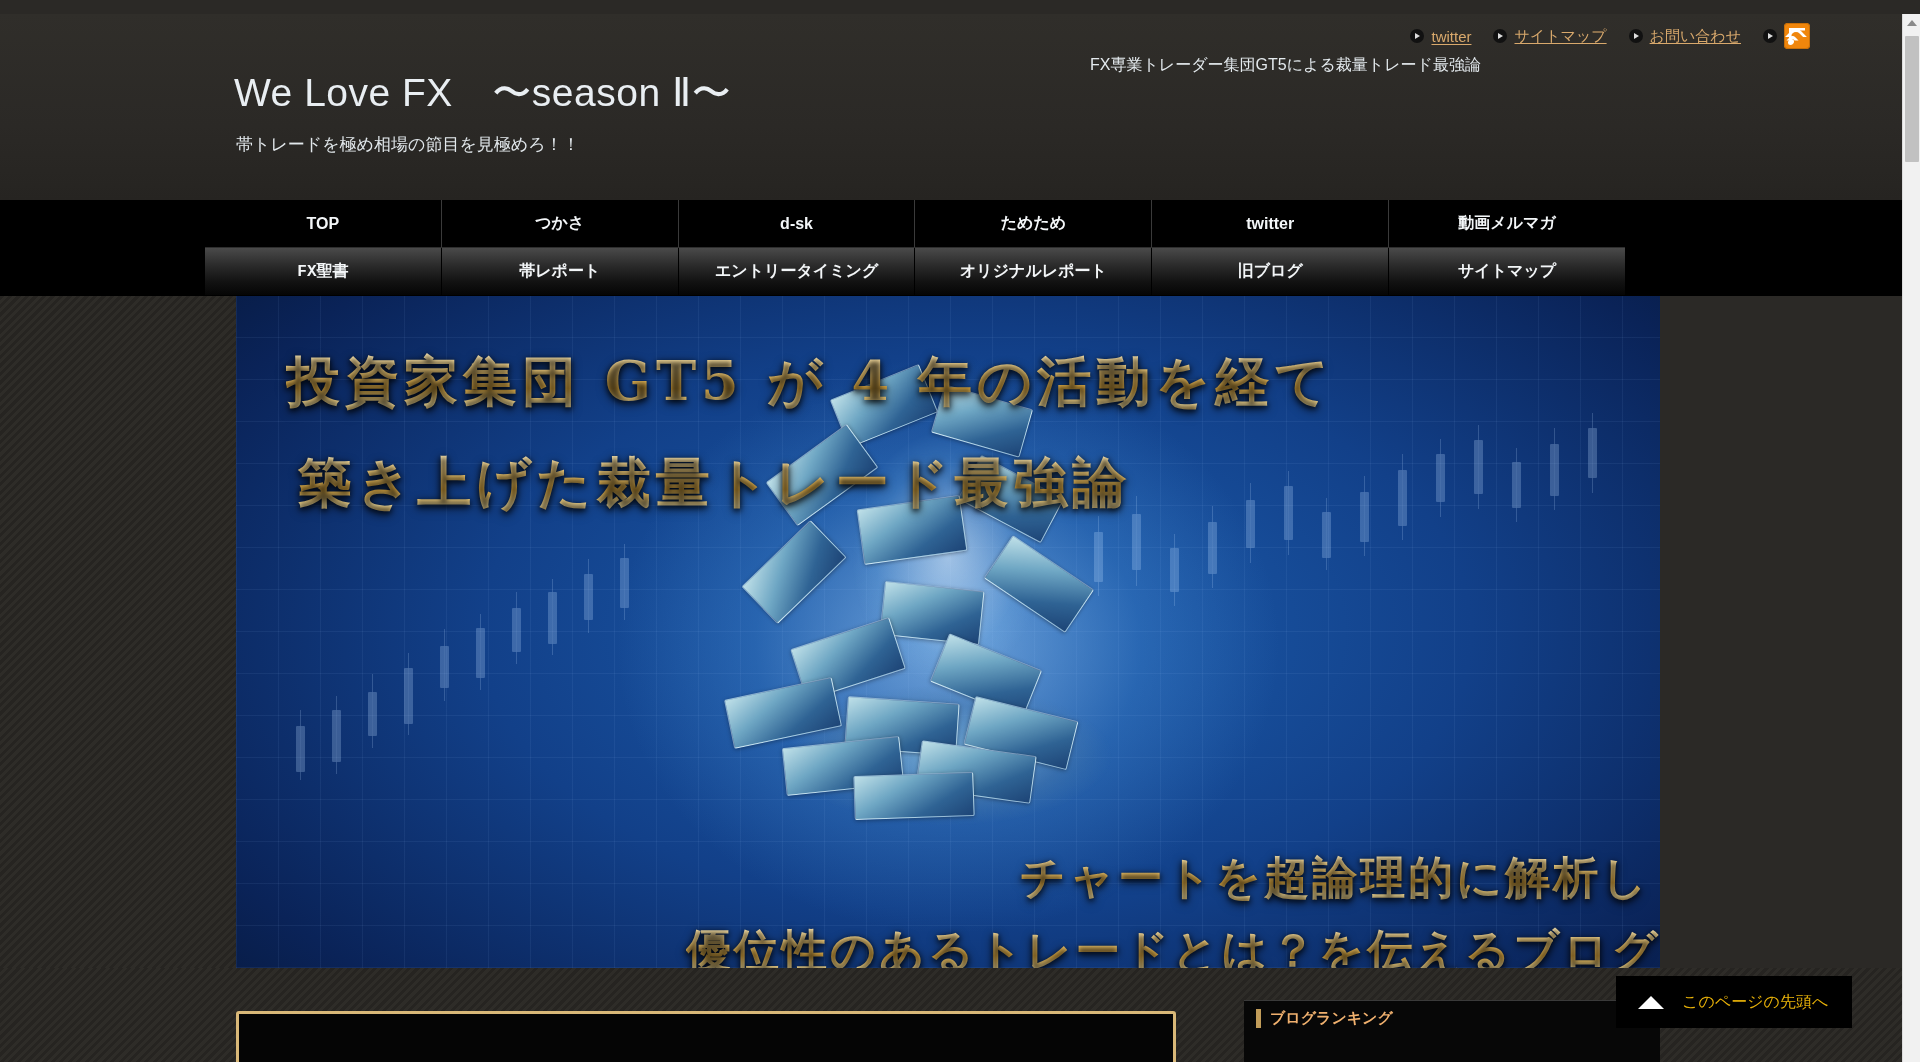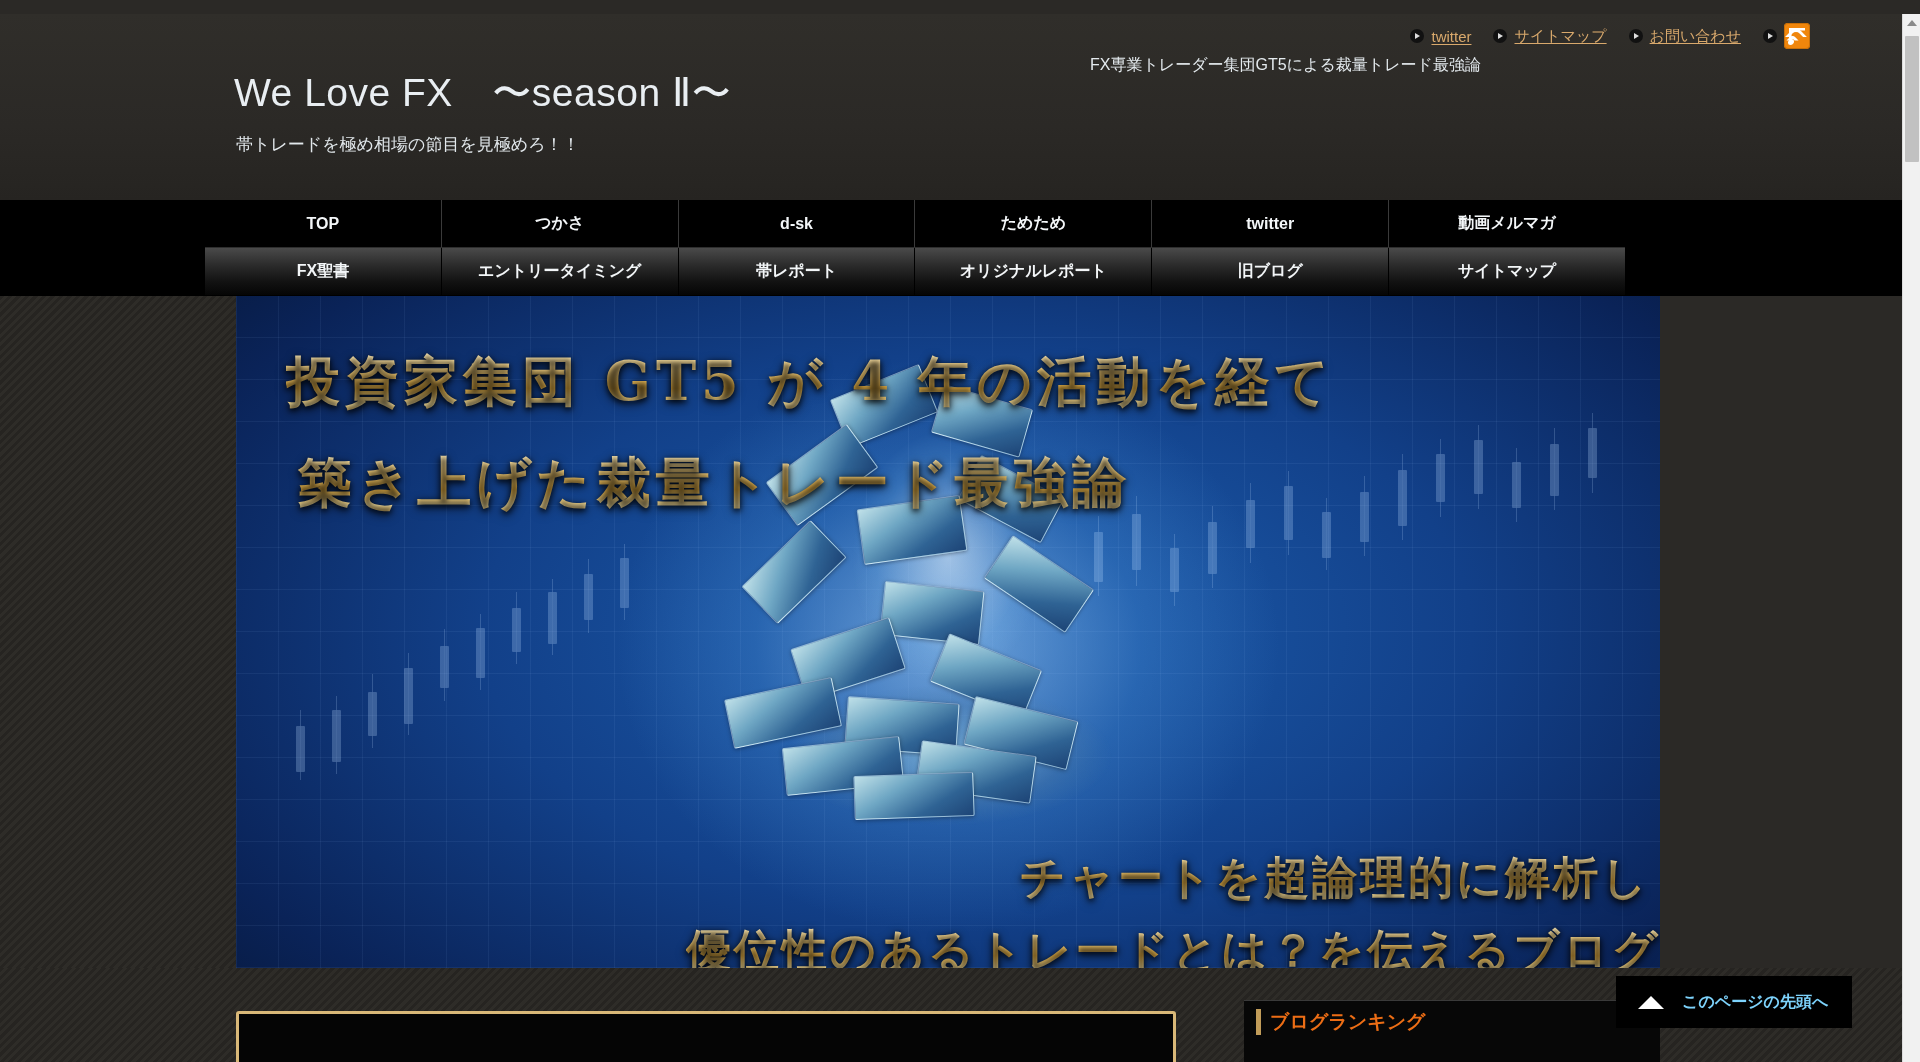--- a/index.html
+++ b/index.html
@@ -137,20 +137,21 @@
     left:-36px;
   }
   .nav-row {
     display:flex;
     width:1420px;
     height:48px;
   }
   .nav-row.row1 { background:#000; }
   .nav-row.row2 {
     background:linear-gradient(180deg,#4a4a4a 0%,#2a2a2a 38%,#121212 72%,#050505 100%);
+    font-family:Liberation Mono, monospace;
   }
   .nav-item {
     flex:1 1 0;
     display:flex; align-items:center; justify-content:center;
     font-size:16px; font-weight:bold;
     color:#f3f6f8;
     cursor:pointer;
     white-space:nowrap;
     position:relative;
   }
@@ -267,21 +268,21 @@
     border-radius:3px;
   }
   .side-col {
     position:absolute; left:1244px; top:32px;
     width:416px; height:176px;
     background:#070707;
     border-top:1px solid #3a3a3a;
   }
   .side-widget-title {
     position:absolute; left:12px; top:8px;
-    font-size:19px; font-weight:bold; color:#f97316;
+    font-size:15px; font-weight:bold; color:#fdba74;
     border-left:5px solid #cba45e;
     padding-left:9px;
     white-space:nowrap;
     opacity:0.95;
   }
 
   
   .pagetop {
     position:absolute; right:50px; bottom:48px;
     width:236px; height:52px;
@@ -292,21 +293,21 @@
     z-index:40;
   }
   .pagetop .chev {
     width:0; height:0;
     border-left:13px solid transparent;
     border-right:13px solid transparent;
     border-bottom:13px solid #fff;
     flex:0 0 auto;
   }
   .pagetop .label {
-    font-size:16px; font-weight:bold; color:#7dd3fc; white-space:nowrap;
+    font-size:16px; font-weight:normal; color:#eab308; white-space:nowrap;
   }
 
   
   .scrollbar {
     position:absolute; right:0; top:0;
     width:18px; height:1062px;
     background:#f1f1f1;
     border-left:1px solid #dcdcdc;
     z-index:60;
   }
@@ -372,22 +373,22 @@
         <div class="nav-row row1">
           <div class="nav-item">TOP</div>
           <div class="nav-item">つかさ</div>
           <div class="nav-item">d-sk</div>
           <div class="nav-item">ためため</div>
           <div class="nav-item">twitter</div>
           <div class="nav-item">動画メルマガ</div>
         </div>
         <div class="nav-row row2">
           <div class="nav-item">FX聖書</div>
+          <div class="nav-item">帯レポート</div>
           <div class="nav-item">エントリータイミング</div>
-          <div class="nav-item">帯レポート</div>
           <div class="nav-item">オリジナルレポート</div>
           <div class="nav-item">旧ブログ</div>
           <div class="nav-item">サイトマップ</div>
         </div>
       </div>
     </div>
 
     <div class="hero-outer">
       <div class="hero-bg-left"></div>
       <div class="hero-bg-right"></div>

